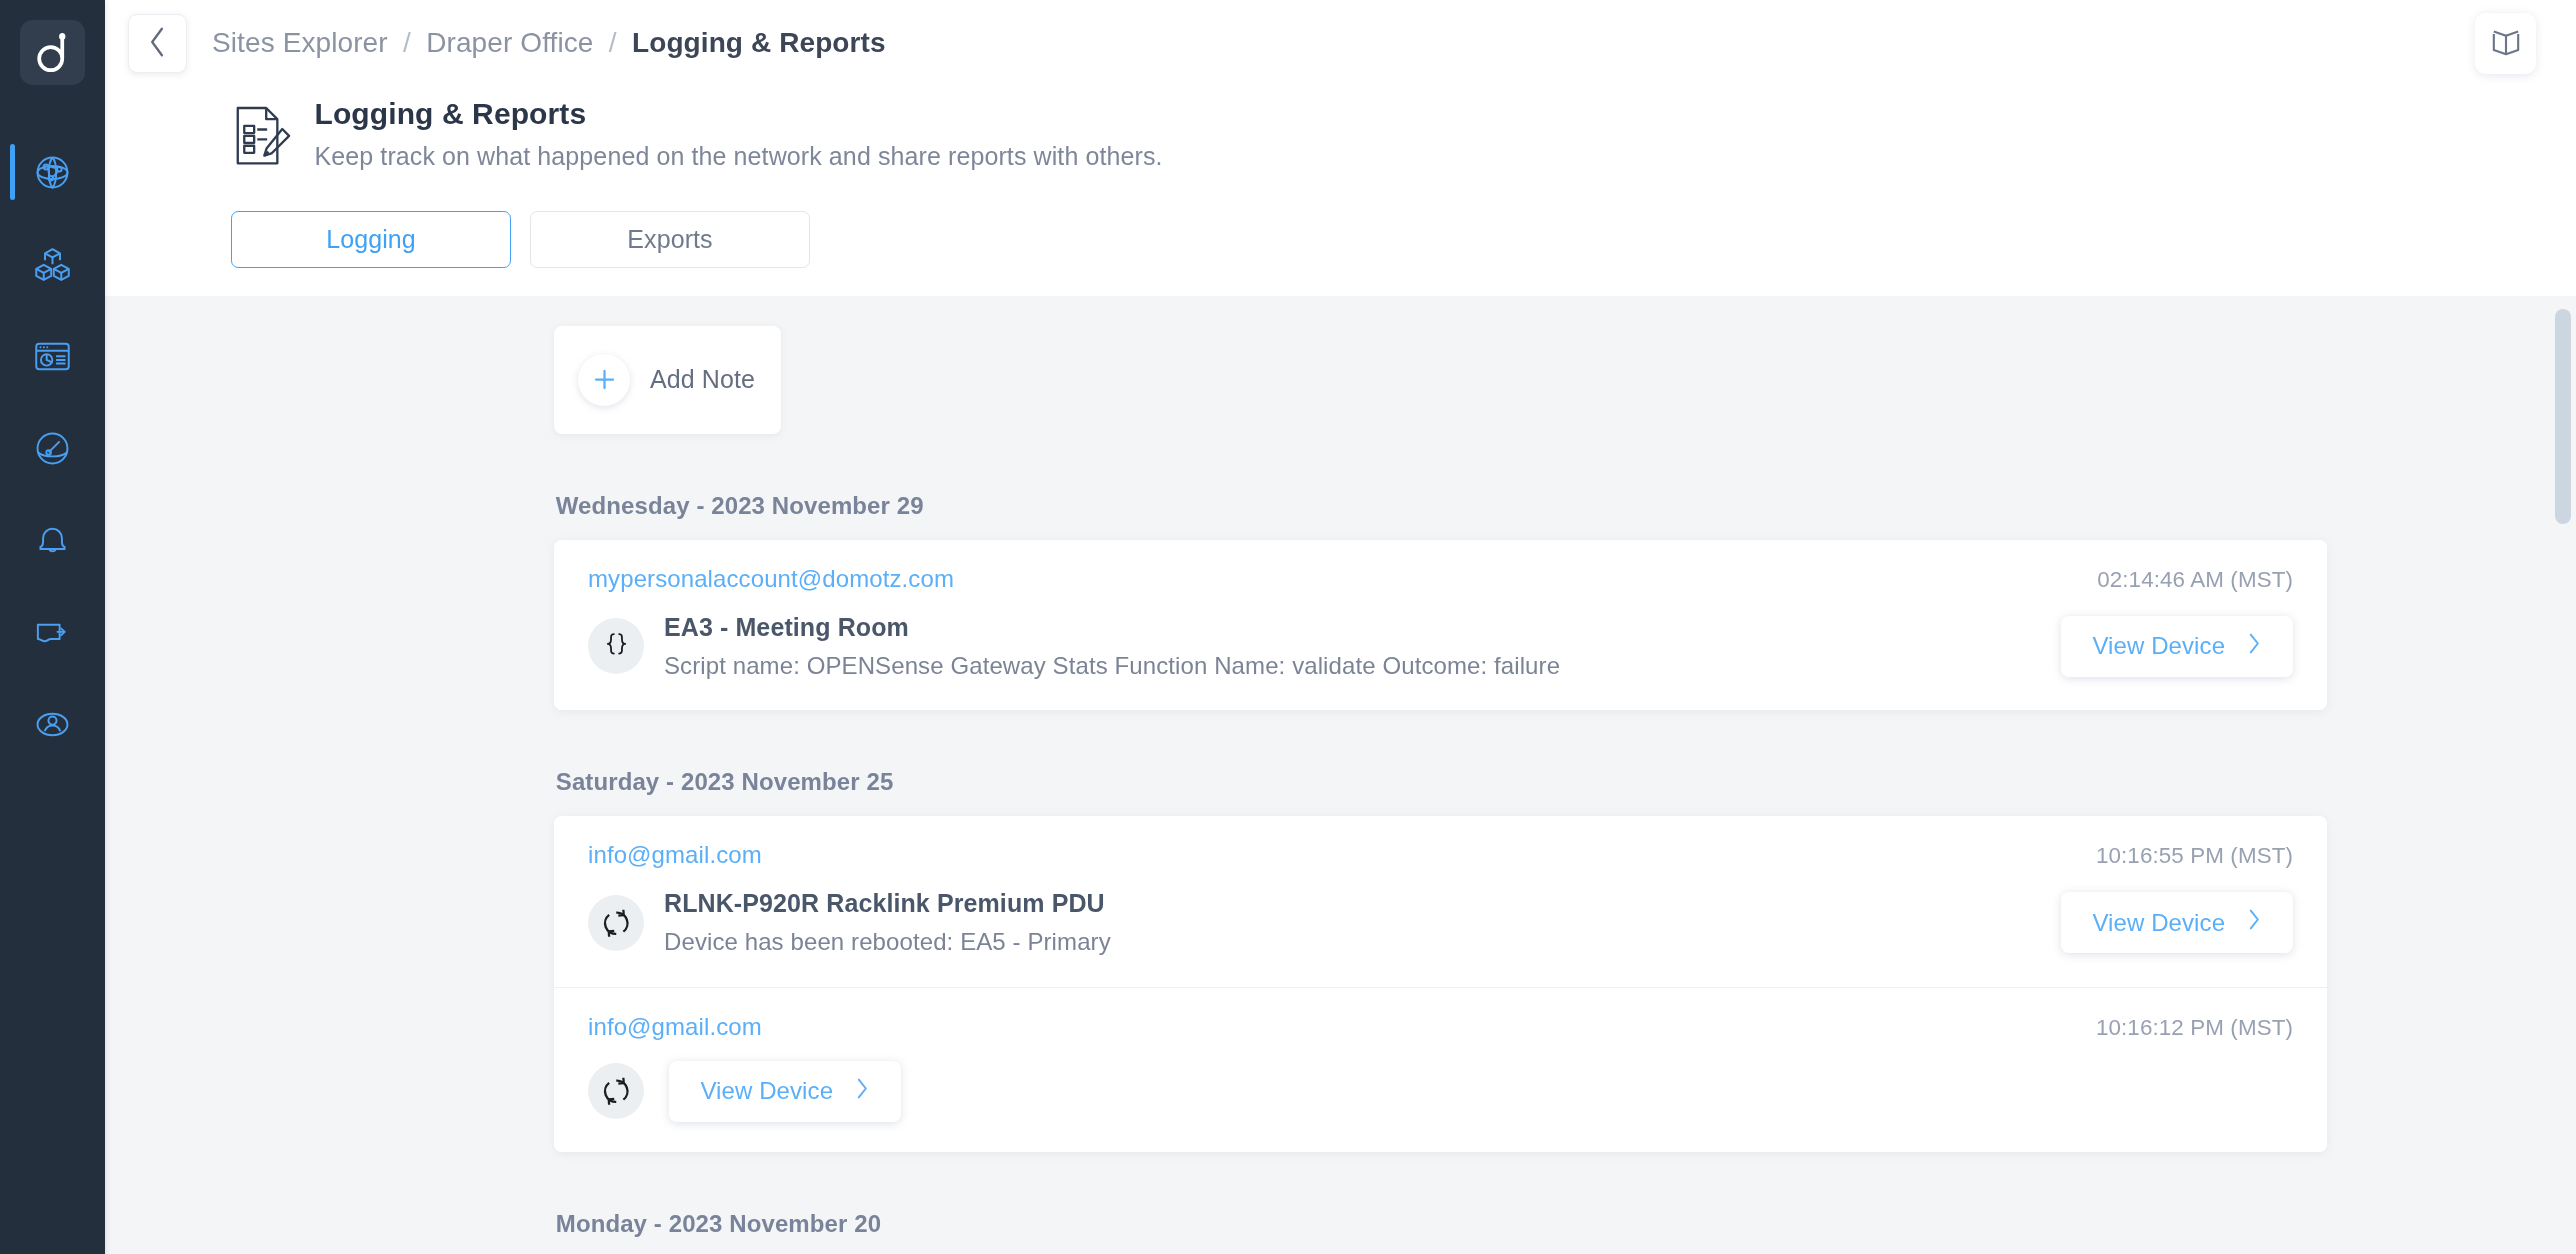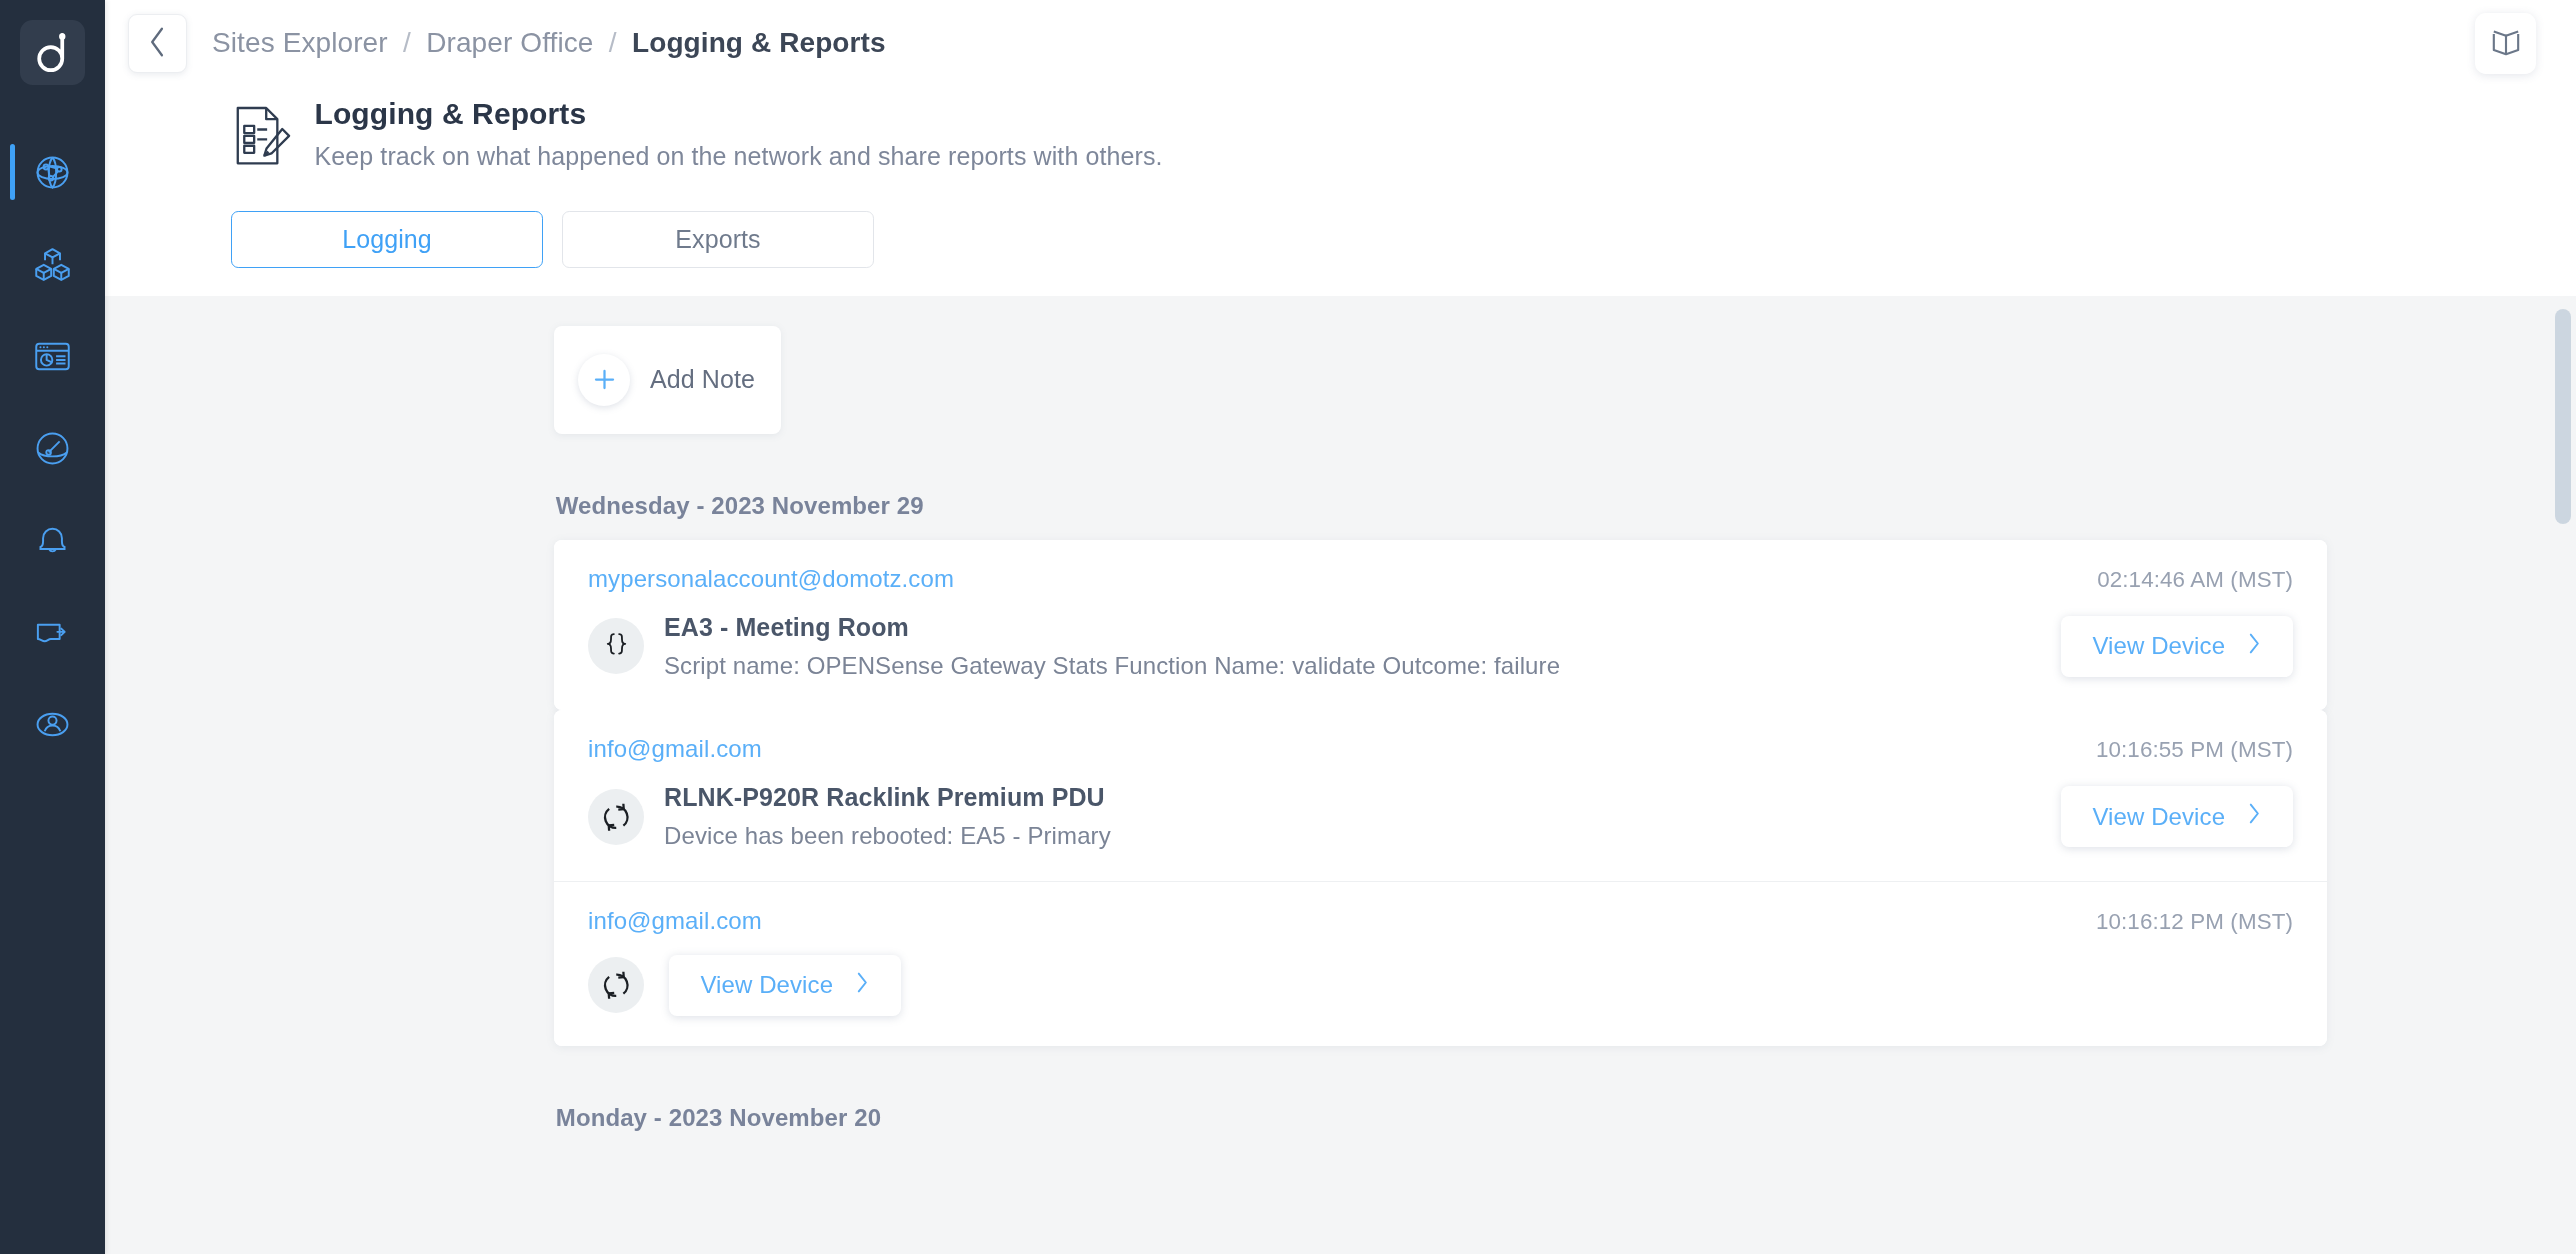--- a/index.html
+++ b/index.html
@@ -126,21 +126,21 @@
   }
 
   
   .tabs {
     display: flex;
     gap: 19px;
     padding: 36px 0 0 126px;
     flex-shrink: 0;
   }
   .tab {
-    width: 312px;
+    width: 280px;
     height: 57px;
     border: 0.9px solid #e2e5ea;
     border-radius: 7.2px;
     background: #fff;
     display: flex; align-items: center; justify-content: center;
     font-size: 25px;
     color: #6f7a8c;
     cursor: pointer;
     letter-spacing: 0.1px;
   }
@@ -476,20 +476,21 @@
                 <span>
                   <svg width="13.5" height="23" viewBox="0 0 15 26" fill="none" stroke="#5aaff8" stroke-width="2.2" stroke-linecap="round" stroke-linejoin="round">
                     <path d="M3 3 L11 13 L3 23"></path>
                   </svg>
                 </span>
               </div>
             </div>
           </div>
         </div>
 
+        <div class="day-label">Saturday - 2023 November 25</div>
         <div class="log-group">
           <div class="log-row">
             <div class="log-row-top">
               <span class="log-user">info@gmail.com</span>
               <span class="log-time">10:16:55 PM (MST)</span>
             </div>
             <div class="log-row-body">
               <div class="log-icon">
                 <svg width="30.5" height="30.5" viewBox="0 0 24 24" fill="none" stroke="#1b1f24" stroke-width="1.8" stroke-linecap="butt">
                   <path d="M12 3.6 A8.4 8.4 0 0 1 17.6 18.6"></path>

